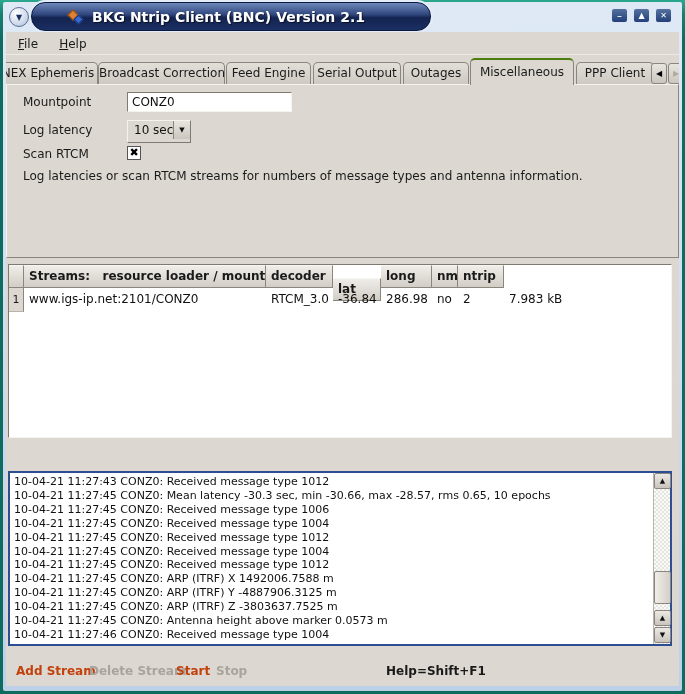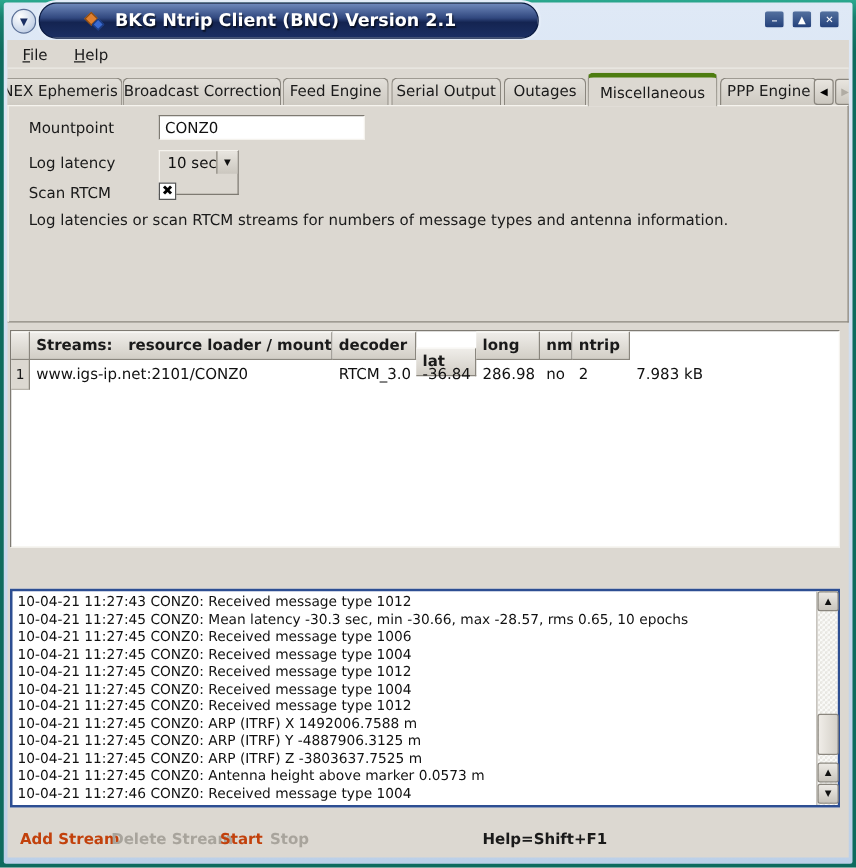--- a/index.html
+++ b/index.html
@@ -38,32 +38,32 @@
   .menu-item { display:inline-block; margin-left:8px; margin-top:4px; font-size:12px; color:#1a1a1a;
     padding:1px 4px; cursor:pointer; }
   .menu-item::first-letter { text-decoration:underline; }
 
   
   .tabbar { position:absolute; left:0; top:26px; width:673px; height:27px; overflow:hidden; }
   .tab { position:absolute; top:4px; height:23px; background:linear-gradient(180deg,#e2dfd9,#cdc9c1);
     border:1px solid #8a867e; border-bottom:none; border-radius:5px 5px 0 0;
     font-size:12px; color:#1a1a1a; text-align:center; line-height:21px; cursor:pointer; white-space:nowrap; overflow:hidden; }
   .tab.active { top:0; height:28px; background:#dcd8d1; z-index:3;
-    border-top:4px solid #4d7c0f; line-height:25px; }
+    border-top:2px solid #4d7c0f; line-height:25px; }
   .tab-scroll { position:absolute; top:5px; width:16px; height:21px; background:linear-gradient(180deg,#e8e5df,#cbc7bf);
     border:1px solid #8a867e; border-radius:3px; font-size:8px; text-align:center; line-height:20px; cursor:pointer; }
   .tab-scroll.disabled { color:#b0aca4; }
 
   .pane { position:absolute; left:0; top:52px; width:673px; height:174px; background:#dcd8d1;
     border:1px solid #8a867e; border-top-color:#f5f3ee; border-left-color:#f5f3ee; z-index:2; }
   .field-label { position:absolute; left:16px; font-size:12px; color:#1a1a1a; }
   .text-input { position:absolute; left:120px; top:7px; width:165px; height:20px; background:#ffffff;
     border:1px solid #f5f3ee; border-top-color:#7e7a72; border-left-color:#7e7a72;
     font-family:"DejaVu Sans","Liberation Sans",sans-serif; font-size:12px; color:#111; padding:0 4px; outline:none; }
-  .combo { position:absolute; left:120px; top:35px; width:64px; height:36px; background:#dcd8d1;
+  .combo { position:absolute; left:120px; top:35px; width:64px; height:23px; background:#dcd8d1;
     border:1px solid #7e7a72; border-top-color:#f5f3ee; border-left-color:#f5f3ee; cursor:pointer; }
   .combo-value { position:absolute; left:6px; top:2px; font-size:12px; color:#111; }
   .combo-arrow { position:absolute; right:0; top:0; width:17px; height:18px; border-left:1px solid #8a867e;
     background:linear-gradient(180deg,#e8e5df,#cbc7bf); font-size:7px; text-align:center; line-height:18px; color:#111; }
   .checkbox { position:absolute; left:120px; top:61px; width:14px; height:14px; background:#ffffff;
     border:1px solid #555; font-size:11px; font-weight:bold; line-height:12px; text-align:center; color:#000; cursor:pointer; }
   .pane-desc { position:absolute; left:16px; top:84px; font-size:12px; color:#1a1a1a; }
 
   
   .streams-frame { position:absolute; left:2px; top:232px; width:664px; height:174px; background:#ffffff;
@@ -135,21 +135,21 @@
       <span class="menu-item">Help</span>
     </div>
 
     <div class="tabbar">
       <div class="tab" style="left:-8px;width:100px;">NEX Ephemeris</div>
       <div class="tab" style="left:92px;width:127px;">Broadcast Corrections</div>
       <div class="tab" style="left:307px;width:88px;">Serial Output</div>
       <div class="tab" style="left:220px;width:85px;">Feed Engine</div>
       <div class="tab" style="left:397px;width:66px;">Outages</div>
       <div class="tab active" style="left:464px;width:104px;">Miscellaneous</div>
-      <div class="tab" style="left:570px;width:78px;">PPP Engine</div>
+      <div class="tab" style="left:570px;width:78px;">PPP Client</div>
       <div class="tab-scroll" style="left:645px;"><span>◀</span></div>
       <div class="tab-scroll disabled" style="left:662px;"><span>▶</span></div>
     </div>
 
     <div class="pane">
       <span class="field-label" style="top:10px;">Mountpoint</span>
       <input class="text-input" value="CONZ0" style="">
       <span class="field-label" style="top:38px;">Log latency</span>
       <div class="combo">
         <span class="combo-value">10 sec</span>

